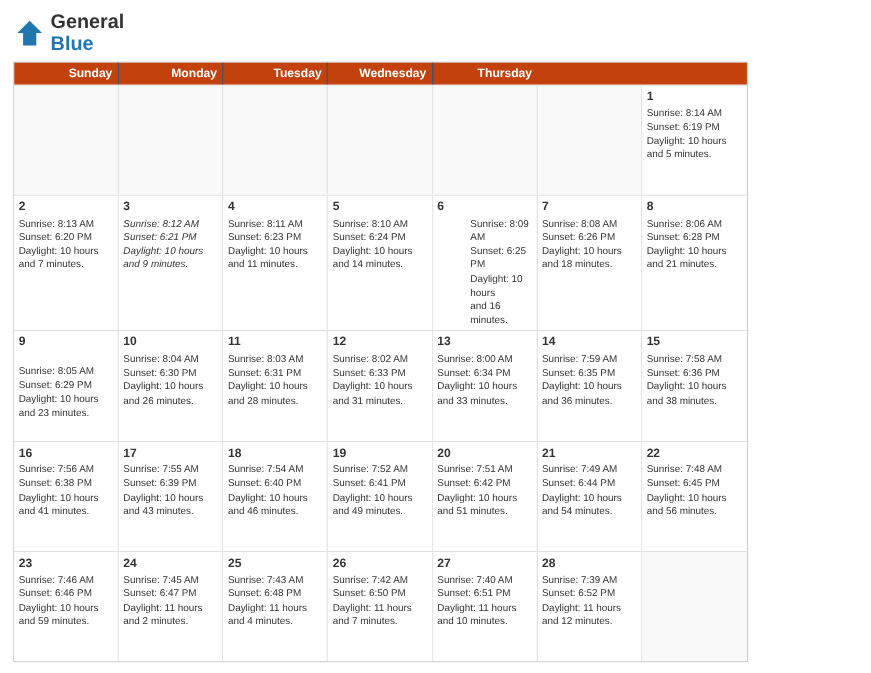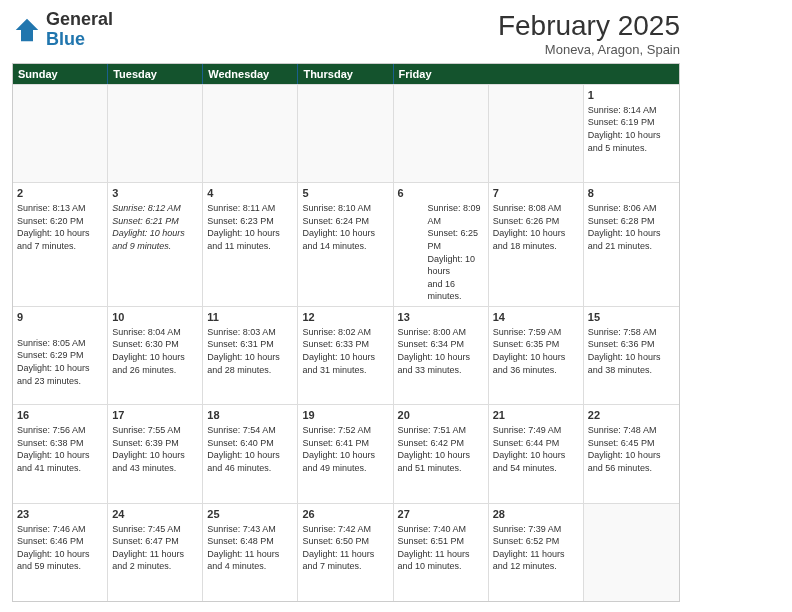--- a/index.html
+++ b/index.html
@@ -53,21 +53,22 @@
     }
     .calendar {
       flex: 1;
       display: flex;
       flex-direction: column;
       border: 1px solid #ccc;
     }
     .cal-header {
       display: grid;
       grid-template-columns: repeat(7, 1fr);
-      background: #14532d;
+      background: #c2410c;
+      text-align: right;
     }
     .cal-header-cell {
       color: #fff;
       font-size: 11px;
       font-weight: bold;
       padding: 4px 5px;
       border-right: 1px solid #1a5f8e;
     }
     .cal-header-cell:last-child { border-right: none; }
     .cal-body {
@@ -111,33 +112,29 @@
   <div class="header">
     <div class="logo">
       <svg class="logo-icon" viewBox="0 0 40 40">
         <polygon points="20,5 35,20 28,20 28,35 12,35 12,20 5,20" fill="#2176ae"></polygon>
       </svg>
       <div class="logo-text">
         <span class="logo-general">General</span><br>
         <span class="logo-blue">Blue</span>
       </div>
     </div>
-    <div class="title-block">
-      <div class="month-title">February 2025</div>
-      <div class="subtitle">Moneva, Aragon, Spain</div>
-    </div>
   </div>
 
   <div class="calendar">
     <div class="cal-header" id="cal-header">
         <div class="cal-header-cell">Sunday</div>
+        <div class="cal-header-cell">Monday</div>
         <div class="cal-header-cell">Tuesday</div>
         <div class="cal-header-cell">Wednesday</div>
         <div class="cal-header-cell">Thursday</div>
-        <div class="cal-header-cell">Friday</div>
       </div>
     <div class="cal-body" id="cal-body">
         <div class="cal-row">
           <div class="cal-cell empty"></div>
           <div class="cal-cell empty"></div>
           <div class="cal-cell empty"></div>
           <div class="cal-cell empty"></div>
           <div class="cal-cell empty"></div>
           <div class="cal-cell empty"></div>
           <div class="cal-cell">

